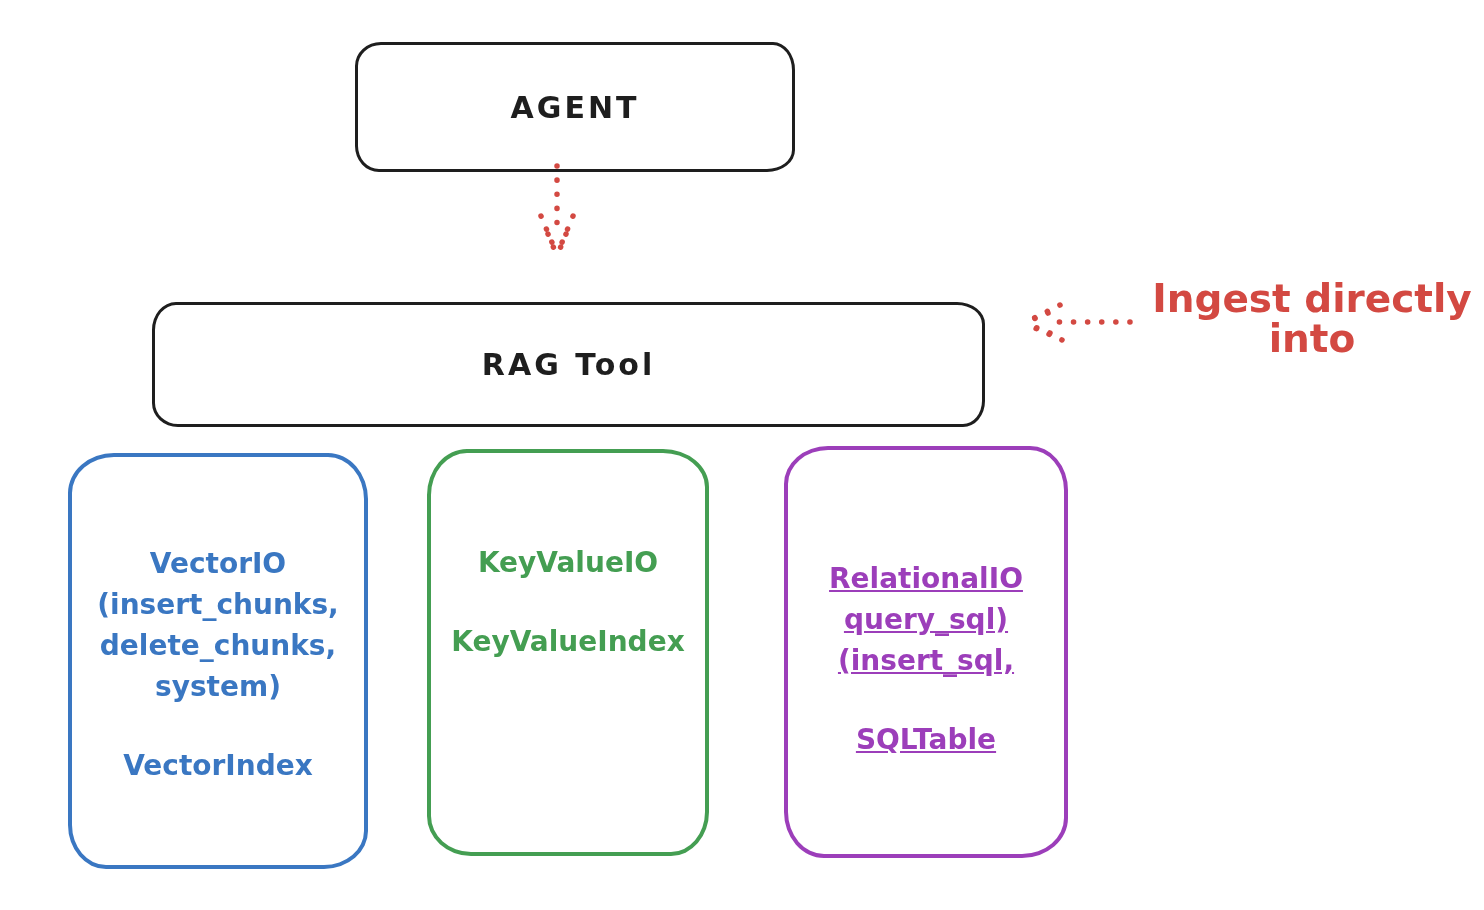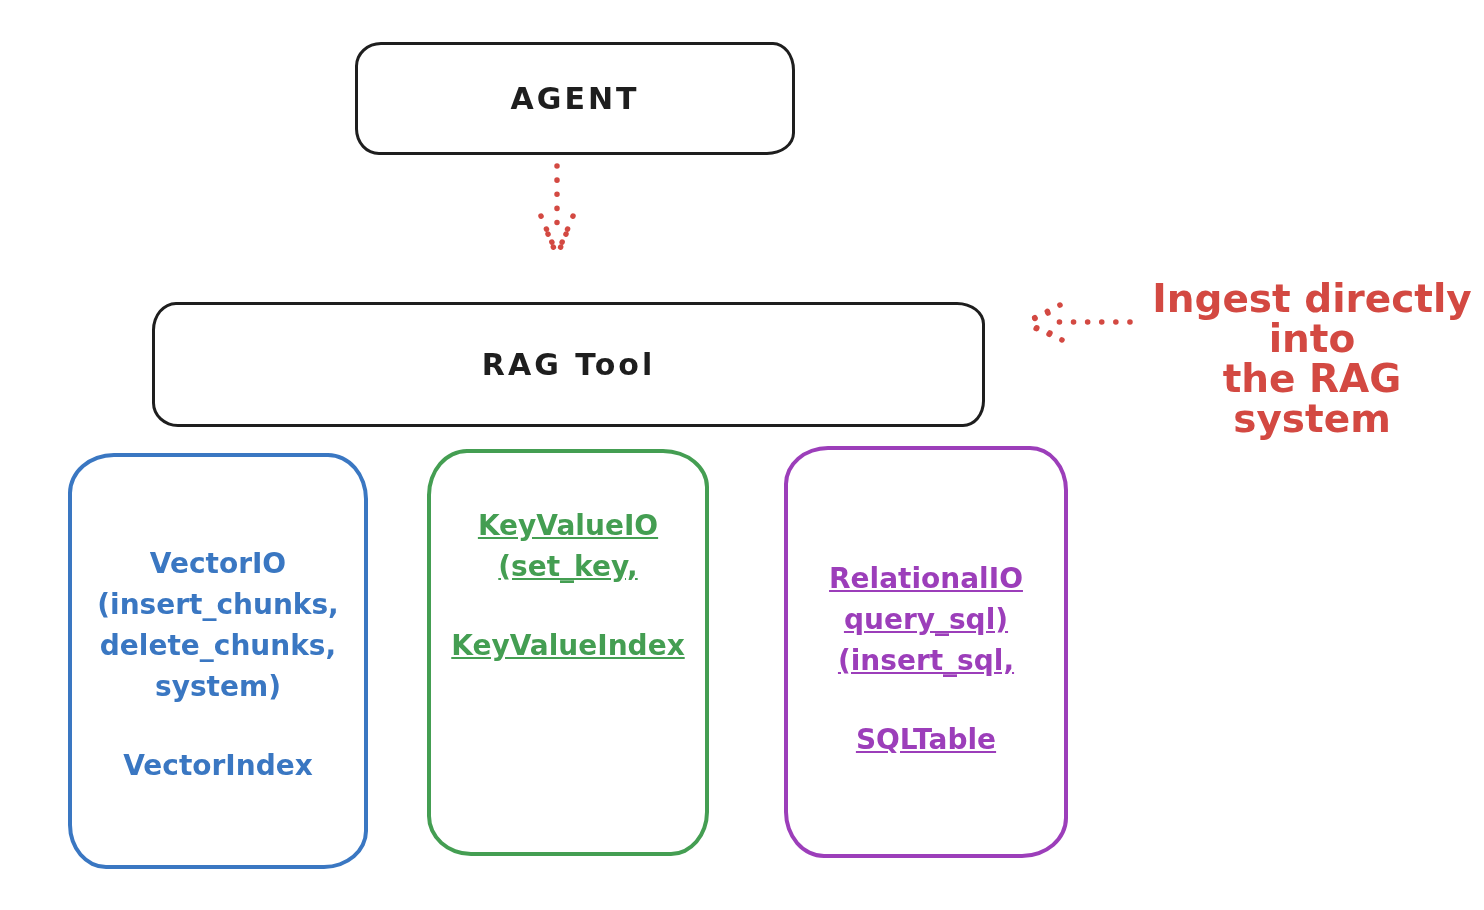--- a/index.html
+++ b/index.html
@@ -15,21 +15,21 @@
   body{font-family:"DejaVu Sans","Liberation Sans",sans-serif;position:relative;}
   .canvas{position:absolute;inset:0;width:1484px;height:910px;background:var(--bg);}
 
   .sketch-box{
     position:absolute;
     border:3.5px solid var(--ink);
     background:var(--bg);
     display:flex;align-items:center;justify-content:center;
   }
   .box-agent{
-    left:355px;top:42px;width:440px;height:113px;
+    left:355px;top:42px;width:440px;height:130px;
     border-radius:26px 22px 28px 24px / 24px 28px 22px 26px;
     justify-content:center;
   }
   .box-rag{
     left:152px;top:270px;width:833px;height:125px;
     border-radius:24px 28px 22px 26px / 28px 22px 26px 24px;
     margin-top:32px;
   }
   .box-label{
     color:var(--ink);
@@ -47,22 +47,21 @@
   .card-vector{
     left:68px;top:453px;width:300px;height:416px;
     border:4px solid var(--blue);color:var(--blue);
     border-radius:46px 40px 44px 38px / 40px 46px 38px 44px;
     padding-top:86px;
   }
   .card-keyvalue{
     left:427px;top:449px;width:282px;height:407px;
     border:4px solid var(--green);color:var(--green);
     border-radius:40px 46px 38px 44px / 46px 38px 44px 40px;
-    padding-top:52px;
-    text-decoration:underline;
+    padding-top:89px;
   }
   .card-relational{
     left:784px;top:446px;width:284px;height:412px;
     border:4px solid var(--purple);color:var(--purple);
     border-radius:44px 38px 46px 40px / 38px 44px 40px 46px;
     padding-top:108px;
     text-decoration:underline;
   }
   .card-footer{margin-top:38px;}
 
@@ -105,34 +104,32 @@
   <svg class="arrow-svg arrow-left" width="124" height="56" viewBox="0 0 124 56">
     <path class="dotline" d="M116 26 L32 26"></path>
     <path class="dotline" d="M46 9 L12 26"></path>
     <path class="dotline" d="M48 44 L12 28"></path>
     <path class="dotline" d="M34 17 L10 27"></path>
     <path class="dotline" d="M36 37 L10 27"></path>
   </svg>
 
   <div class="annotation">
     <div>Ingest directly into</div>
-    <div>the RAG system</div>
   </div>
 
   <div class="card card-vector">
     <div>VectorIO</div>
     <div>(insert_chunks,</div>
     <div>delete_chunks,</div>
     <div>system)</div>
     <div class="card-footer">VectorIndex</div>
   </div>
 
   <div class="card card-keyvalue">
     <div>KeyValueIO</div>
-    <div>(set_key,</div>
     <div class="card-footer">KeyValueIndex</div>
   </div>
 
   <div class="card card-relational">
     <div>RelationalIO</div>
     <div>query_sql)</div>
     <div>(insert_sql,</div>
     <div class="card-footer">SQLTable</div>
   </div>
 

